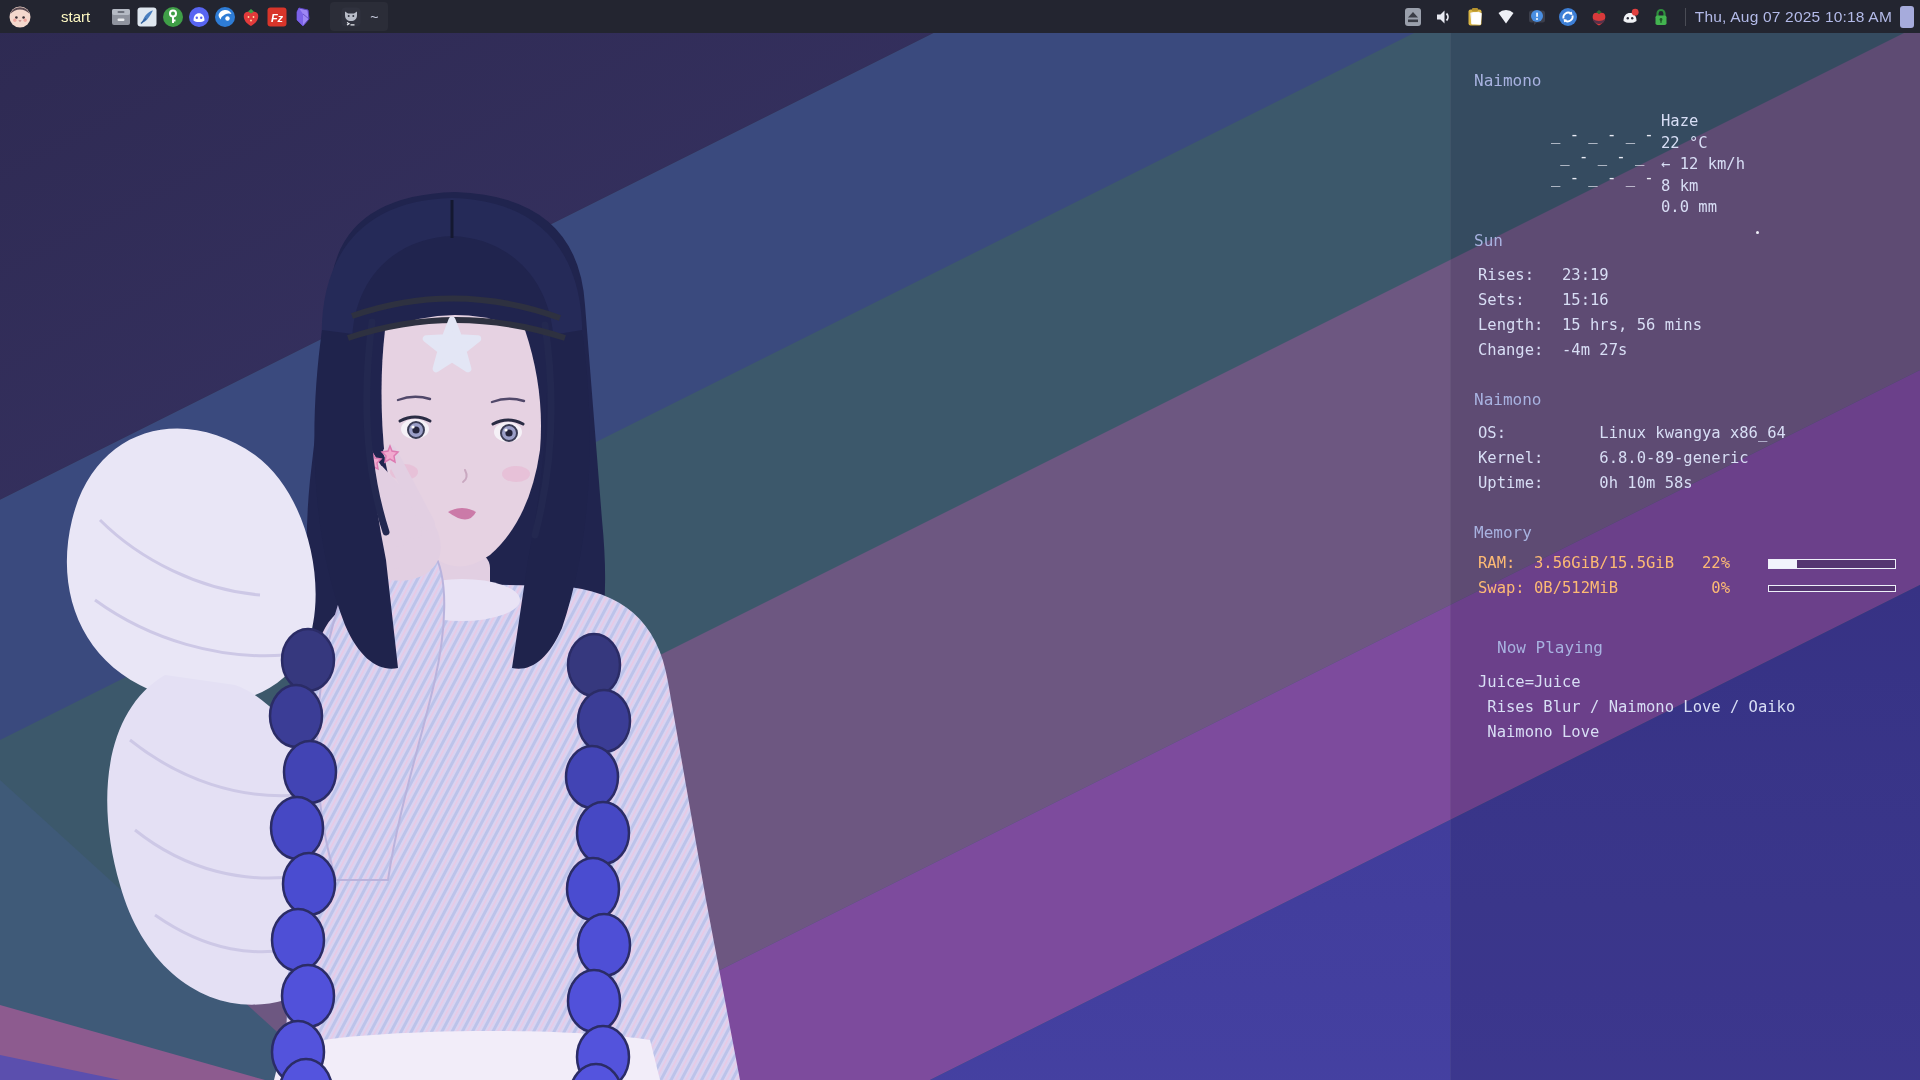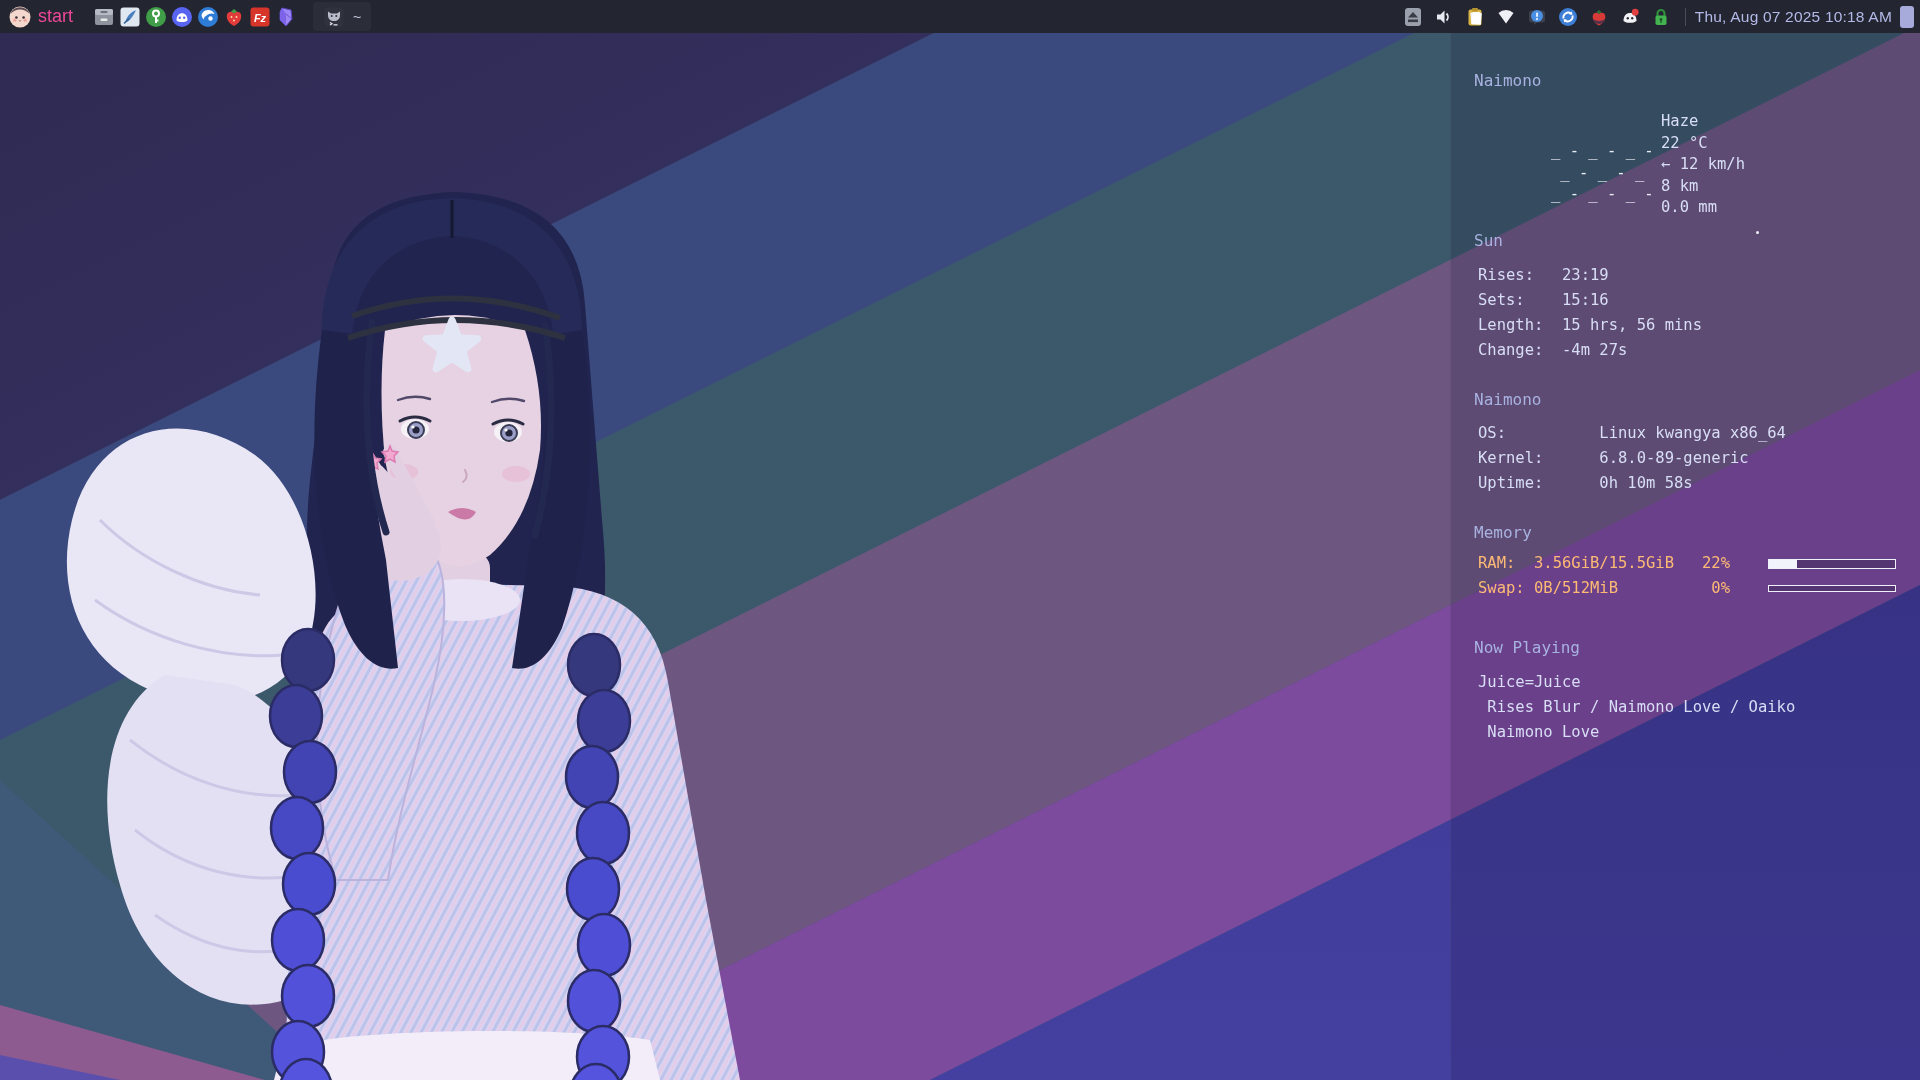--- a/index.html
+++ b/index.html
@@ -9,21 +9,21 @@
 
   
   .wallpaper { position:absolute; inset:0; z-index:0; }
 
   
   .taskbar { position:absolute; top:0; left:0; width:1920px; height:33px;
              background:#232530; z-index:20; display:flex; align-items:center;
              padding:0 6px 0 4px; }
   .start-btn { display:flex; align-items:center; gap:6px; height:29px; padding:0 8px 0 4px;
                border-radius:4px; cursor:default; }
-  .start-btn span { color:#ec4899; font-size:18px; }
+  .start-btn span { color:#fef9c3; font-size:15px;margin-left:23px; }
   .launchers { display:flex; align-items:center; margin-left:10px;font-style:italic; }
   .launcher { width:26px; height:26px; display:flex; align-items:center; justify-content:center;
               border-radius:4px; }
   .win-btn { display:flex; align-items:center; gap:8px; margin-left:14px; height:29px;
              padding:0 10px; border-radius:4px; background:rgba(255,255,255,0.04); }
   .win-btn span { color:#ccd0e2; font-size:14px; }
   .tb-spacer { flex:1; }
   .tray { display:flex; align-items:center; gap:7px; margin-right:10px; }
   .tray-icon { width:24px; height:24px; display:flex; align-items:center; justify-content:center;
                border-radius:4px; }
@@ -31,37 +31,37 @@
   .clock { color:#b3bae8; font-size:15.5px; letter-spacing:.2px; }
   .show-desktop { width:14px; height:22px; background:#a6abdc; border-radius:3px; margin-left:8px; }
 
   
   .conky { position:absolute; left:1450px; top:33px; width:470px; height:1047px; z-index:10;
            background:rgba(16,14,42,0.16); border-left:1px solid rgba(255,255,255,0.05);
            font-family:"DejaVu Sans Mono", monospace; }
   .conky .hdr { position:absolute; left:23px; color:#a8b2e0; font-size:16px; }
   .conky pre { position:absolute; color:#d8def5; font-size:15.5px; line-height:25px;
                white-space:pre; }
-  .conky pre.weather-art   { left:100px; top:108px; line-height:21.5px; color:#e9ebf5; }
+  .conky pre.weather-art   { left:100px; top:92px; line-height:21.5px; color:#e9ebf5; }
   .conky pre.weather-info  { left:210px; top:78px;  line-height:21.5px; }
   #weather-hdr { top:38px; }
   #sun-hdr     { top:198px; }
   #sun-lines   { left:27px; top:230px; }
   #system-hdr  { top:357px; }
   #system-lines{ left:27px; top:388px; }
   #memory-hdr  { top:490px; }
   .mem-row-text { position:absolute; left:27px; color:#fdba74; font-size:15.5px; white-space:pre; }
   #ram-text  { top:521px; }
   #swap-text { top:546px; }
   .bar { position:absolute; left:317px; width:128px; border:1px solid #eef0fa;
          background:rgba(20,20,40,0.25); }
   #ram-bar  { top:526px; height:10px; }
   #swap-bar { top:552px; height:7px; }
   .bar-fill { height:100%; background:#f2f4fc; }
-  #np-hdr   { top:605px; }
+  #np-hdr   { top:605px;margin-left:23px; }
   #np-lines { left:27px; top:637px; }
   .sparkle { position:absolute; left:1756px; top:231px; width:3px; height:3px;
              background:#f0f0f8; border-radius:50%; z-index:11; }
 </style>
 </head>
 <body>
 
 <div class="desktop">
 
   <svg class="wallpaper" viewBox="0 0 1920 1080" preserveAspectRatio="none">

